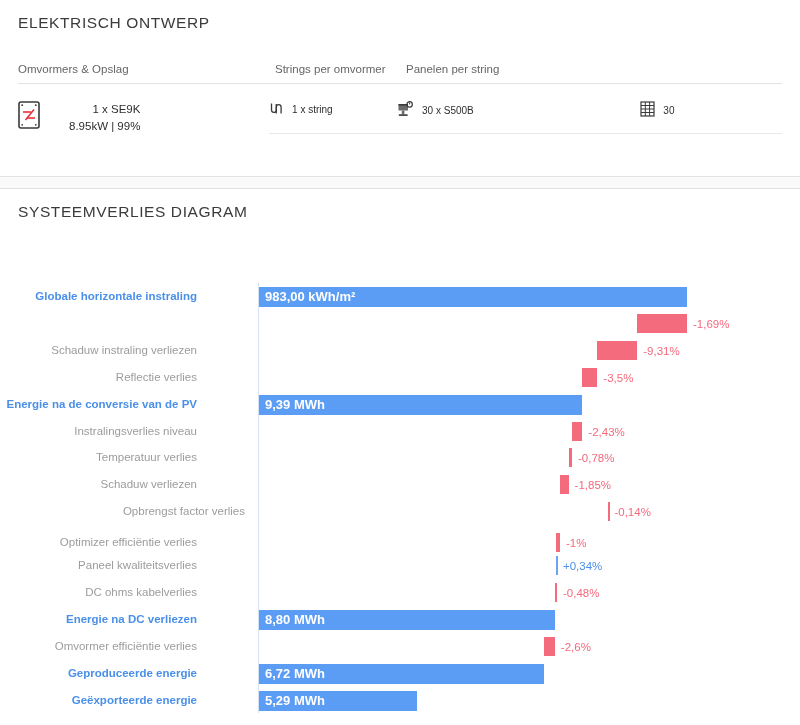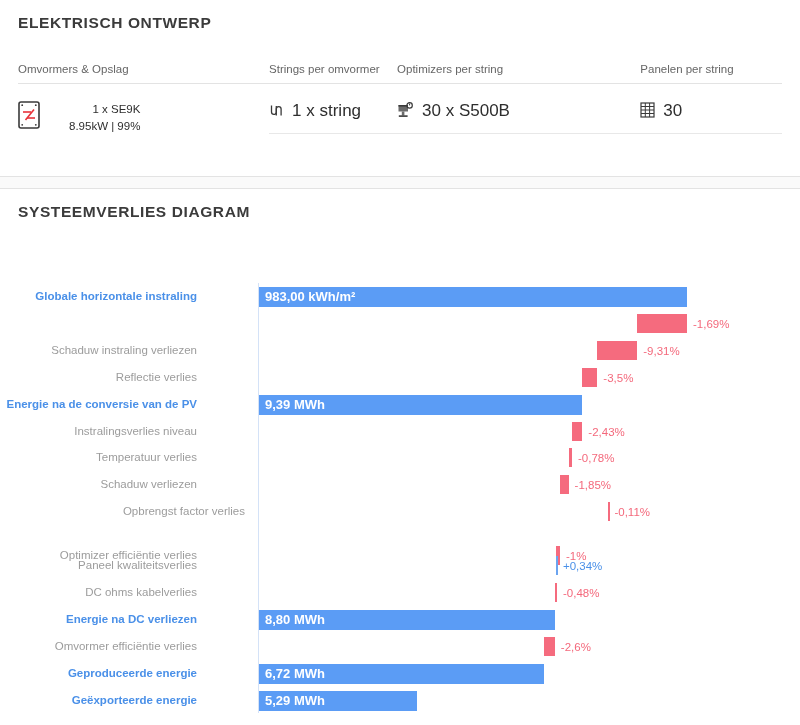--- a/index.html
+++ b/index.html
@@ -10,21 +10,21 @@
     font-family: "Liberation Sans", sans-serif;
     -webkit-font-smoothing: antialiased;
   }
 
   
   .section { width: 800px; background:#fff; }
   .section-title {
     font-size: 15.5px;
     letter-spacing: 0.6px;
     color: #3b3b3b;
-    font-weight: 700;
+    font-weight: 400;
     padding: 14px 0 0 18px;
   }
 
   
   .ed-wrap { padding: 0 18px; }
   .ed-head {
     display: flex;
     align-items: flex-end;
     height: 36px;
     border-bottom: 1px solid #e3e3e3;
@@ -43,21 +43,21 @@
 
   .ed-body { display: flex; padding-top: 17px; text-align: right; }
   .ed-body > div { font-size: 11.5px; color:#333; }
 
   .inv-cell { width: 257px; display: flex; align-items: flex-start; }
   .inv-text { padding-left: 11px; }
   .inv-line1 { font-size: 11.5px; color:#2e2e2e; padding-top: 2px;}
   .inv-line2 { font-size: 11.5px; color:#2e2e2e; padding-top: 5px; padding-left: 18px;}
 
   .subcell { display:flex; align-items:center; }
-  .subcell .lbl { padding-left: 8px; font-size: 17px; color:#2e2e2e;}
+  .subcell .lbl { padding-left: 8px; font-size: 10px; color:#2e2e2e;}
 
   .col-b-body { width:131px; border-bottom:1px solid #e8e8e8; height:33px; }
   .col-c-body { width:249px; border-bottom:1px solid #e8e8e8; height:33px; }
   .col-d-body { width:145px; border-bottom:1px solid #e8e8e8; height:33px; }
 
   .ed-spacer { height: 42px; }
   .divider { height: 1px; background:#e3e3e3; width: 800px; }
   .thick-gap { height: 11px; background: #fafafa; }
 
   
@@ -136,21 +136,20 @@
 </head>
 <body>
 
 <div class="section">
   <div class="section-title">ELEKTRISCH ONTWERP</div>
 
   <div class="ed-wrap">
     <div class="ed-head">
       <div class="col-a">Omvormers &amp; Opslag</div>
       <div class="col-b">Strings per omvormer</div>
-      <div class="col-c">Optimizers per string</div>
       <div class="col-d">Panelen per string</div>
     </div>
 
     <div class="ed-body">
 
       <div class="inv-cell">
         <span class="ico">
           <svg width="22" height="28" viewBox="0 0 22 28">
             <rect x="1" y="1" width="20" height="26" rx="2" ry="2" fill="#fff" stroke="#3a3a3a" stroke-width="1.6"></rect>
             <circle cx="4.2" cy="4.2" r="0.9" fill="#3a3a3a"></circle>
@@ -261,23 +260,23 @@
           <div class="delta-value neg" style="left: 578.028px;">-0,78%</div>
         </div>
         <div class="row" style="top: 250.3px;">
           <div class="row-label minor">Schaduw verliezen</div>
           <div class="bar loss" style="left: 560.445px; width: 8.151px;"></div>
           <div class="delta-value neg" style="left: 574.596px;">-1,85%</div>
         </div>
         <div class="row" style="top: 277.2px; margin-left: 48px;">
           <div class="row-label minor">Opbrengst factor verlies</div>
           <div class="bar loss" style="left: 560.016px; width: 2px;"></div>
-          <div class="delta-value neg" style="left: 566.445px;">-0,11%</div>
-        </div>
-        <div class="row" style="top: 321px;">
+          <div class="delta-value neg" style="left: 566.445px;">-0,14%</div>
+        </div>
+        <div class="row" style="top: 308px;">
           <div class="row-label minor">Optimizer efficiëntie verlies</div>
           <div class="bar loss" style="left: 555.726px; width: 4.29px;"></div>
           <div class="delta-value neg" style="left: 566.016px;">-1%</div>
         </div>
         <div class="row" style="top: 331px;">
           <div class="row-label minor">Paneel kwaliteitsverlies</div>
           <div class="bar gain" style="left: 555.726px; width: 2px;"></div>
           <div class="delta-value pos" style="left: 563.013px;">+0,34%</div>
         </div>
         <div class="row" style="top: 357.9px;">

